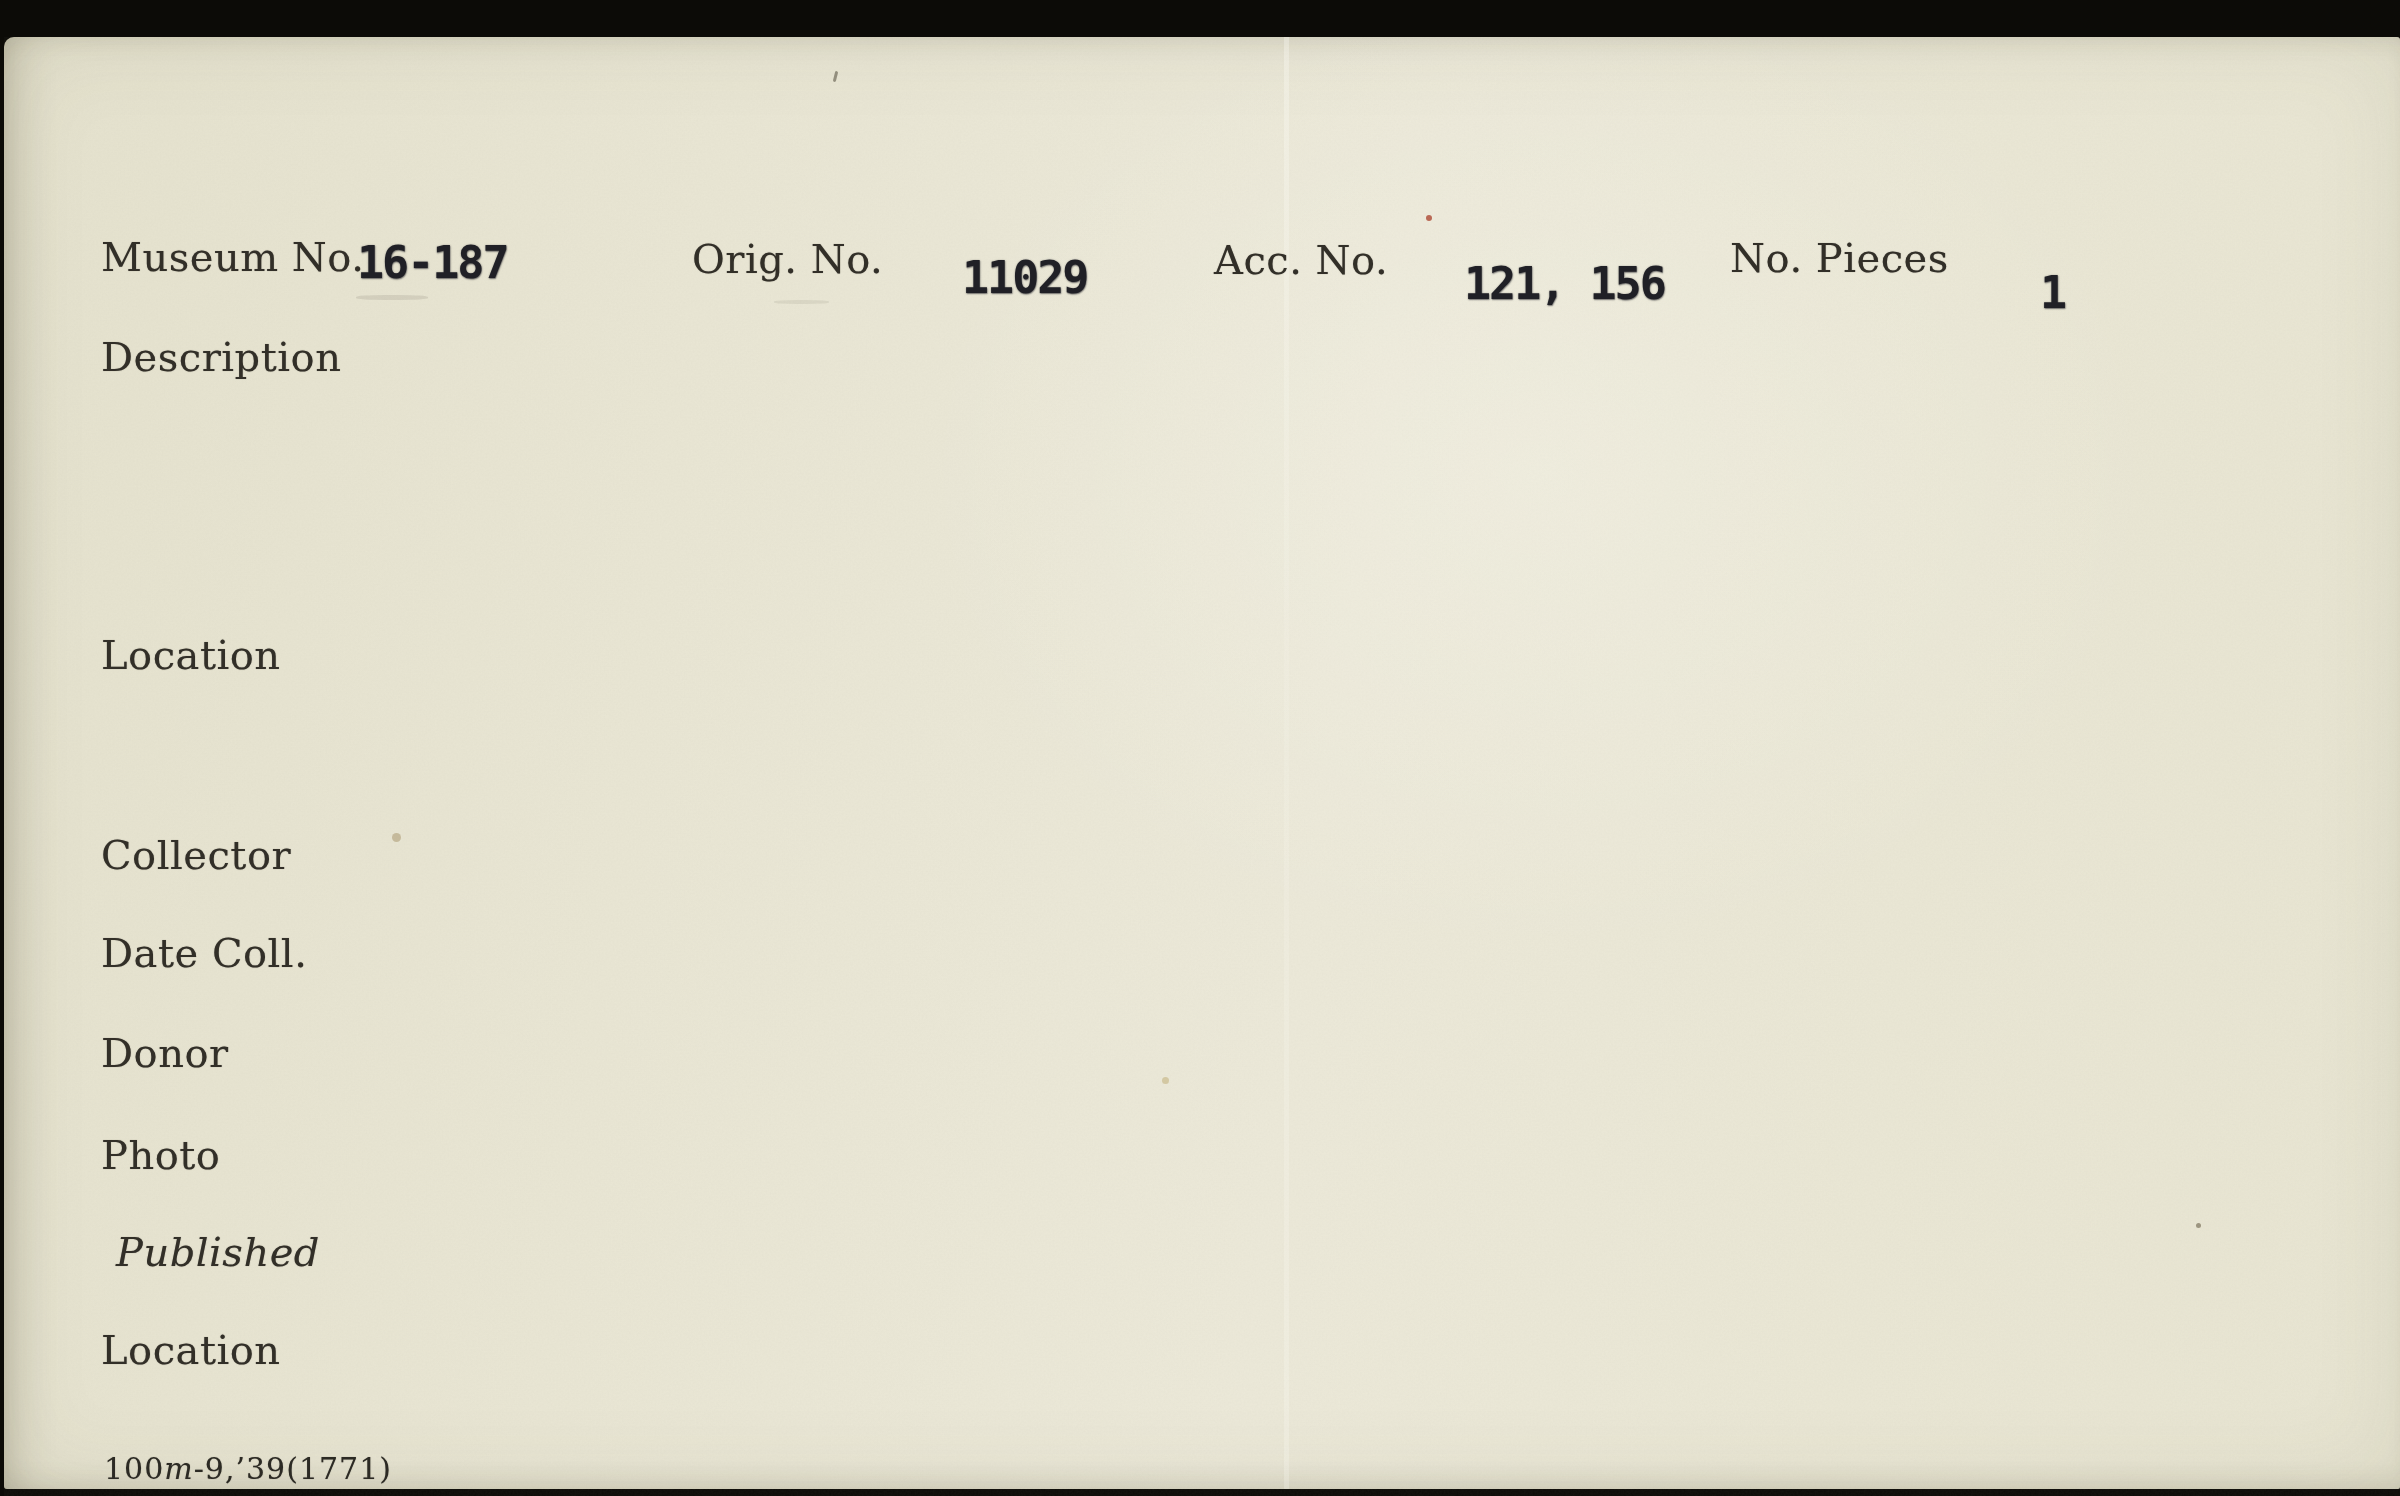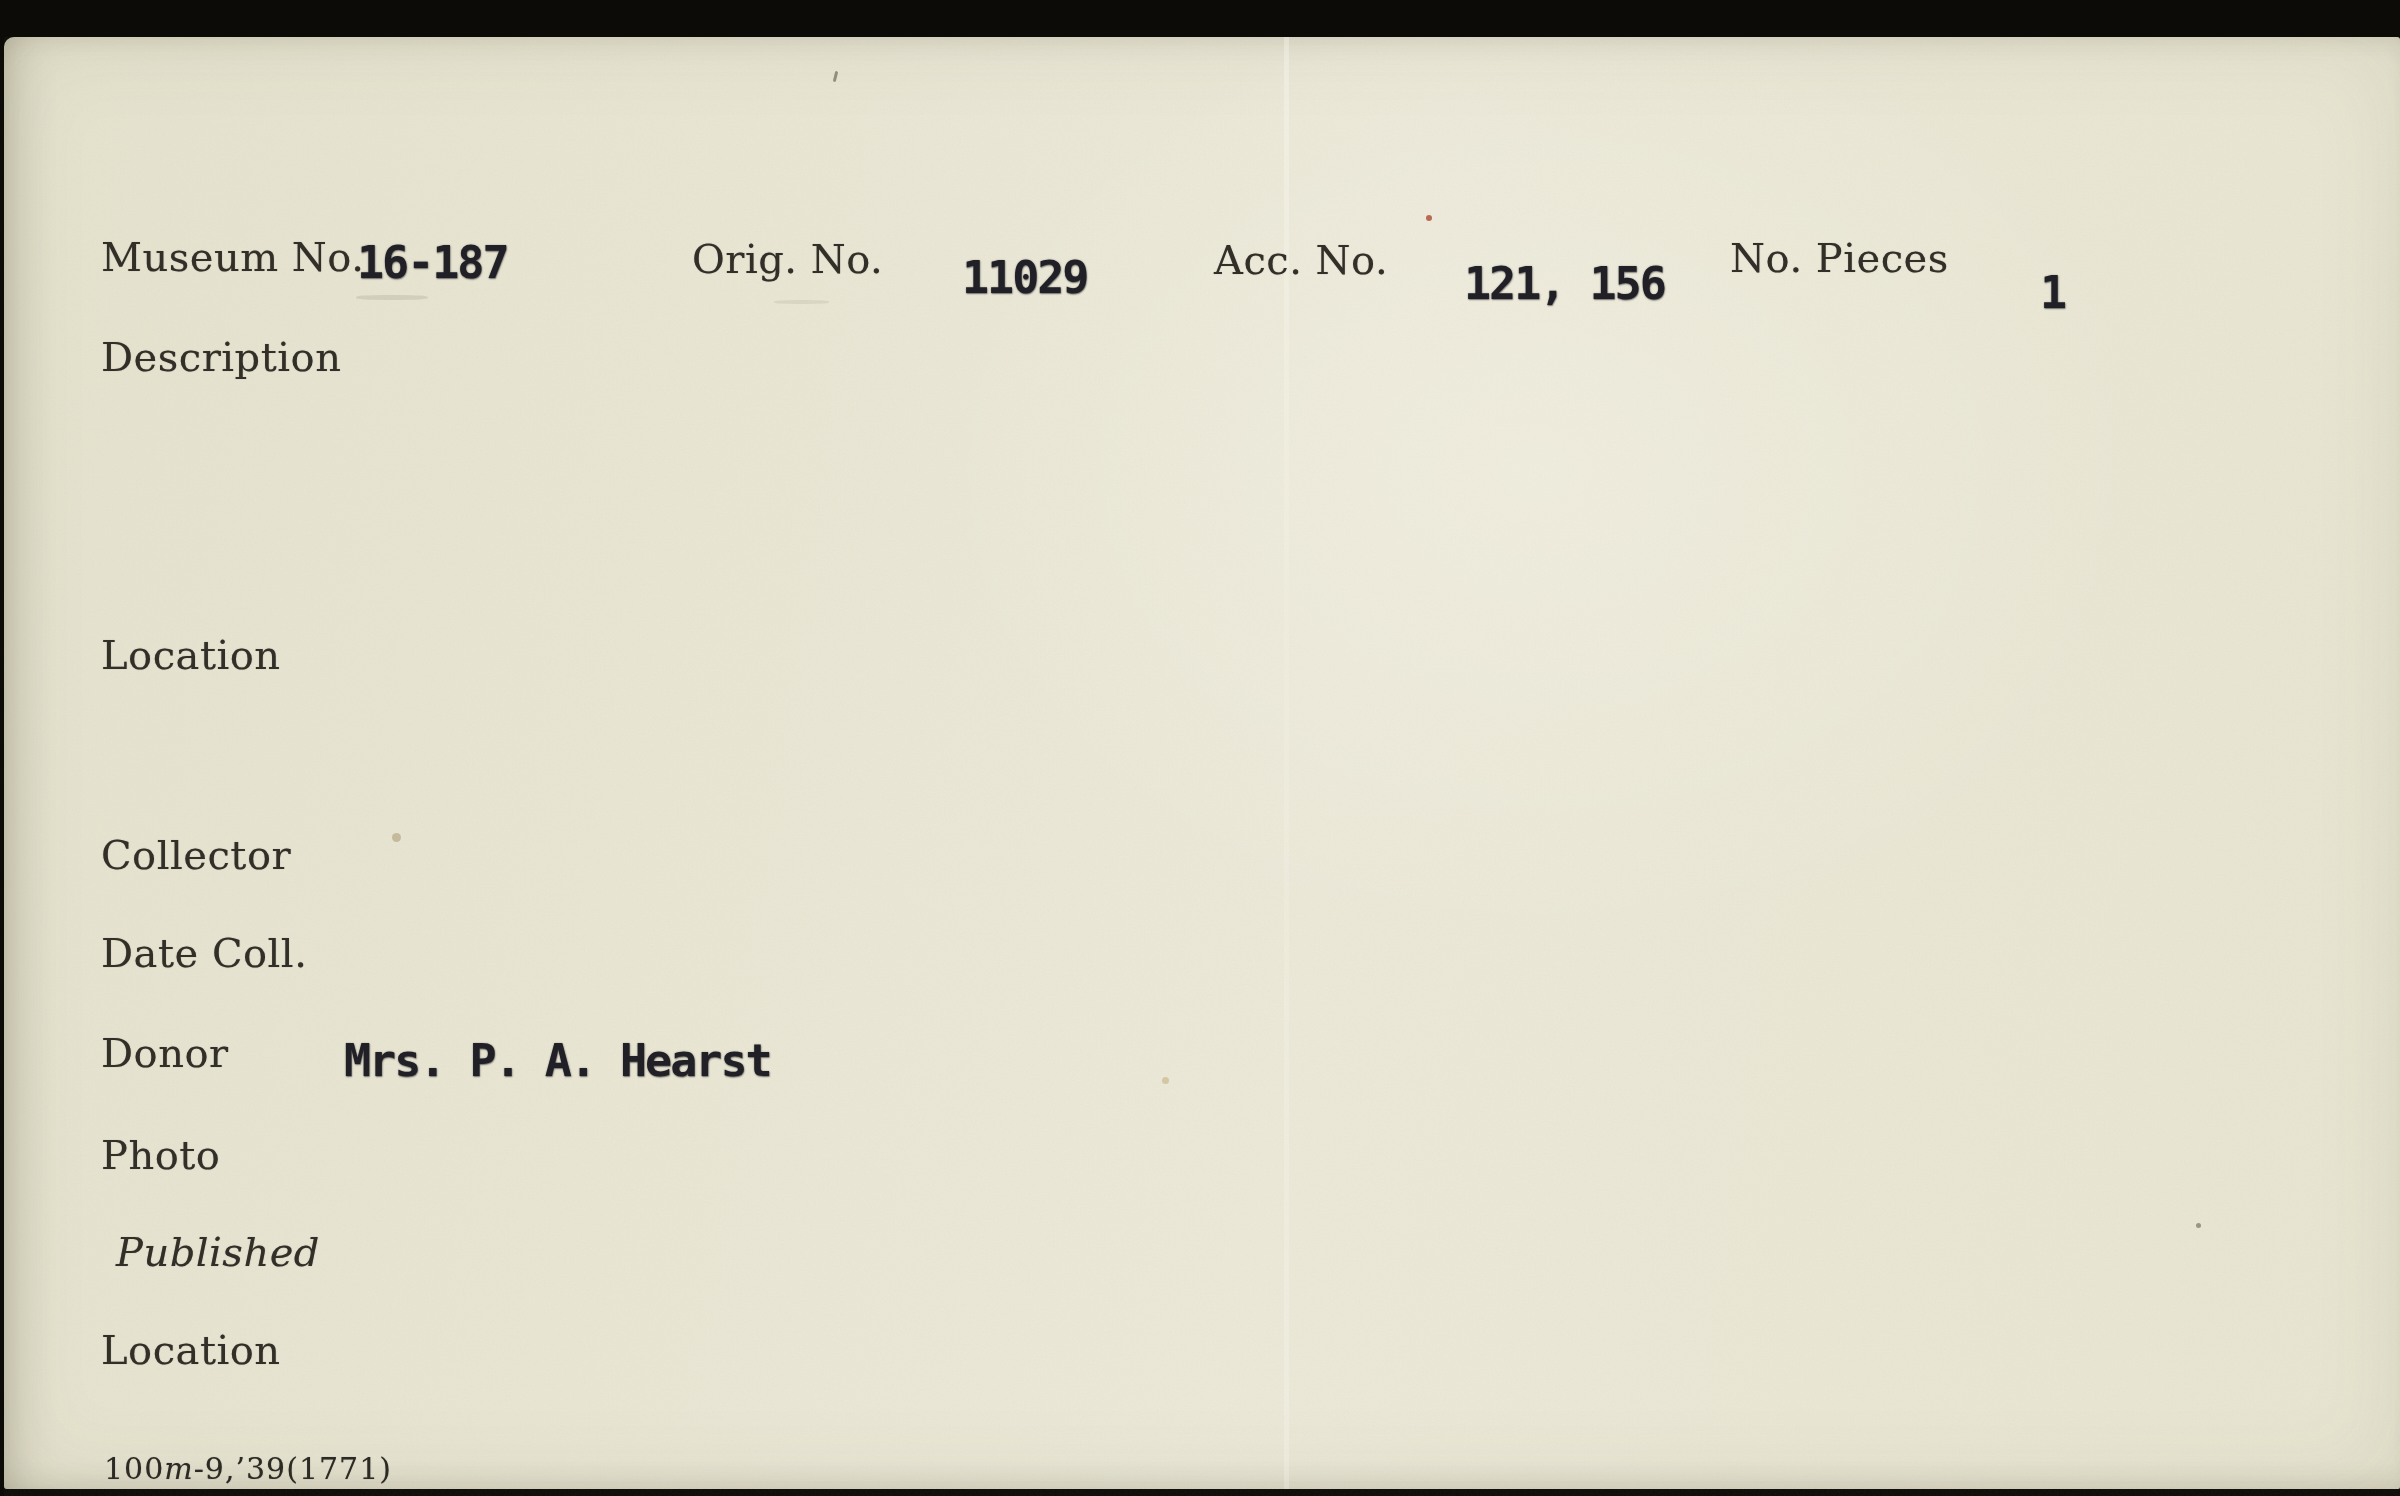--- a/index.html
+++ b/index.html
@@ -126,21 +126,20 @@
     <span class="lbl f-pieces-l">No. Pieces</span>
     <span class="typed f-pieces-v">1</span>
 
     <span class="lbl f-desc-l">Description</span>
 
     <span class="lbl f-loc-l">Location</span>
 
     <span class="lbl f-coll-l">Collector</span>
     <span class="lbl f-date-l">Date Coll.</span>
     <span class="lbl f-donor-l">Donor</span>
-    <span class="typed f-donor-v">Mrs. P. A. Hearst</span>
 
     <span class="lbl f-photo-l">Photo</span>
     <span class="lbl f-pub-l">Published</span>
     <span class="lbl f-rem-l">Location</span>
 
     <div class="print-code"><span>100</span><span class="it">m</span><span>-9,’39(1771)</span></div>
 
     <div class="speck sp-smudge"></div>
     <div class="speck sp-smudge2"></div>
     <div class="speck sp-red"></div>

